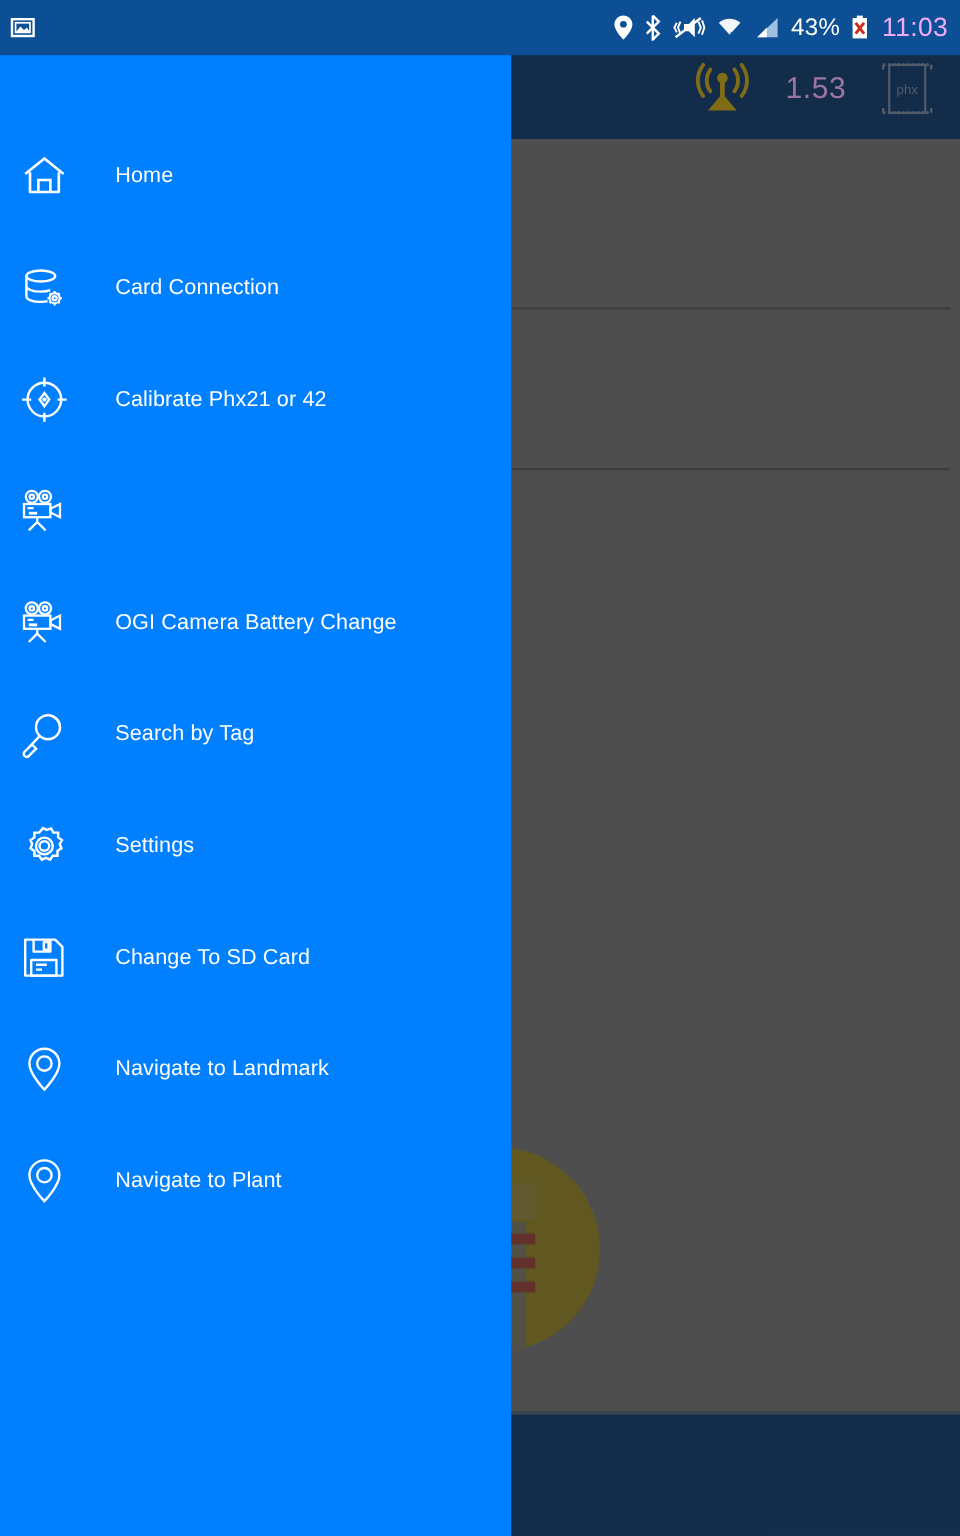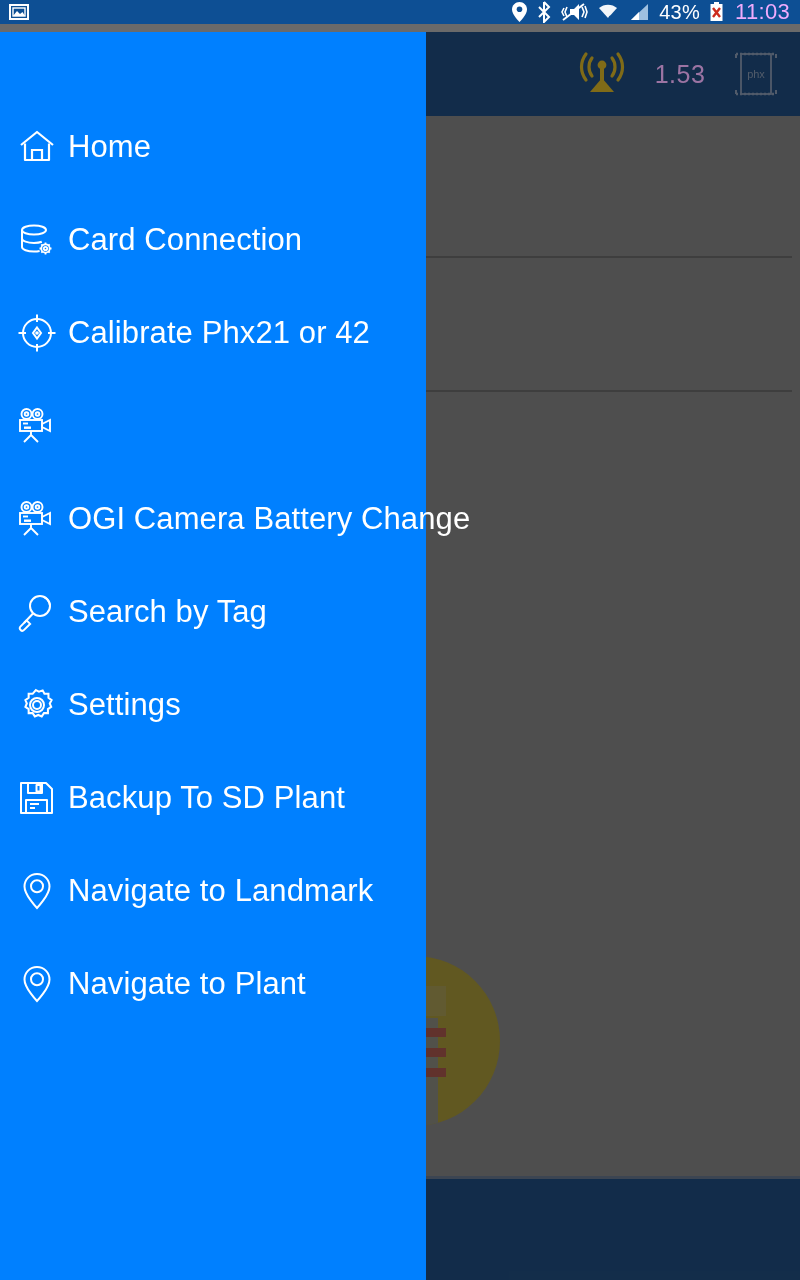--- a/index.html
+++ b/index.html
@@ -74,21 +74,21 @@
 
   
   #scrim {
     position:absolute; top:32px; left:0; right:0; bottom:0;
     background:rgba(40,40,40,0.42);
     pointer-events:none;
   }
 
   
   #status-bar {
-    position:absolute; top:0; left:0; right:0; height:24px;
+    position:absolute; top:0; left:0; right:0; height:46px;
     background:#0d4f94;
     display:flex; align-items:center;
     padding:0 10px 0 8px;
     z-index:40;
   }
   .sb-left { display:flex; align-items:center; gap:6px; }
   .sb-right { margin-left:auto; display:flex; align-items:center; gap:9px; }
   .sb-text { color:#ffffff; font-size:20px; letter-spacing:.3px; }
   .sb-time { color:#f0abfc; font-size:22px; letter-spacing:.3px; padding-left:2px; }
 
@@ -102,22 +102,22 @@
   .drawer-item {
     height:93px;
     display:flex; align-items:center;
     padding-left:6px;
   }
   .drawer-icon {
     width:62px; min-width:62px;
     display:flex; align-items:center; justify-content:center;
   }
   .drawer-label {
-    color:#ffffff; font-size:31px; letter-spacing:.1px;
-    margin-left:0; white-space:nowrap;
+    color:#ffffff; font-size:18px; letter-spacing:.1px;
+    margin-left:28px; white-space:nowrap;
   }
   svg { display:block; }
 </style>
 </head>
 <body>
 
 <div id="app-screen">
 
   <div class="app-toolbar">
 
@@ -364,21 +364,21 @@
       <svg width="40" height="40" viewBox="0 0 40 40">
         <g fill="none" stroke="#ffffff" stroke-width="2" stroke-linejoin="round">
           <path d="M4 5 L29 5 L35 11 L35 35 L4 35 Z"></path>
           <path d="M11 5 L11 15 L25 15 L25 5"></path>
           <rect x="19.5" y="7" width="4" height="6.5"></rect>
           <path d="M9 22 L30 22 L30 35 L9 35 Z"></path>
           <path d="M13 26 L22 26 M13 30 L18 30"></path>
         </g>
       </svg>
     </span>
-    <span class="drawer-label">Backup To SD Plant</span>
+    <span class="drawer-label">Change To SD Card</span>
   </div>
 
   <div class="drawer-item">
     <span class="drawer-icon">
       <svg width="40" height="40" viewBox="0 0 40 40">
         <g fill="none" stroke="#ffffff" stroke-width="2">
           <path d="M20 3 C27 3,32.5 8.5,32.5 15.4 C32.5 24,20 37,20 37 C20 37,7.5 24,7.5 15.4 C7.5 8.5,13 3,20 3 Z"></path>
           <circle cx="20" cy="15.3" r="6"></circle>
         </g>
       </svg>

